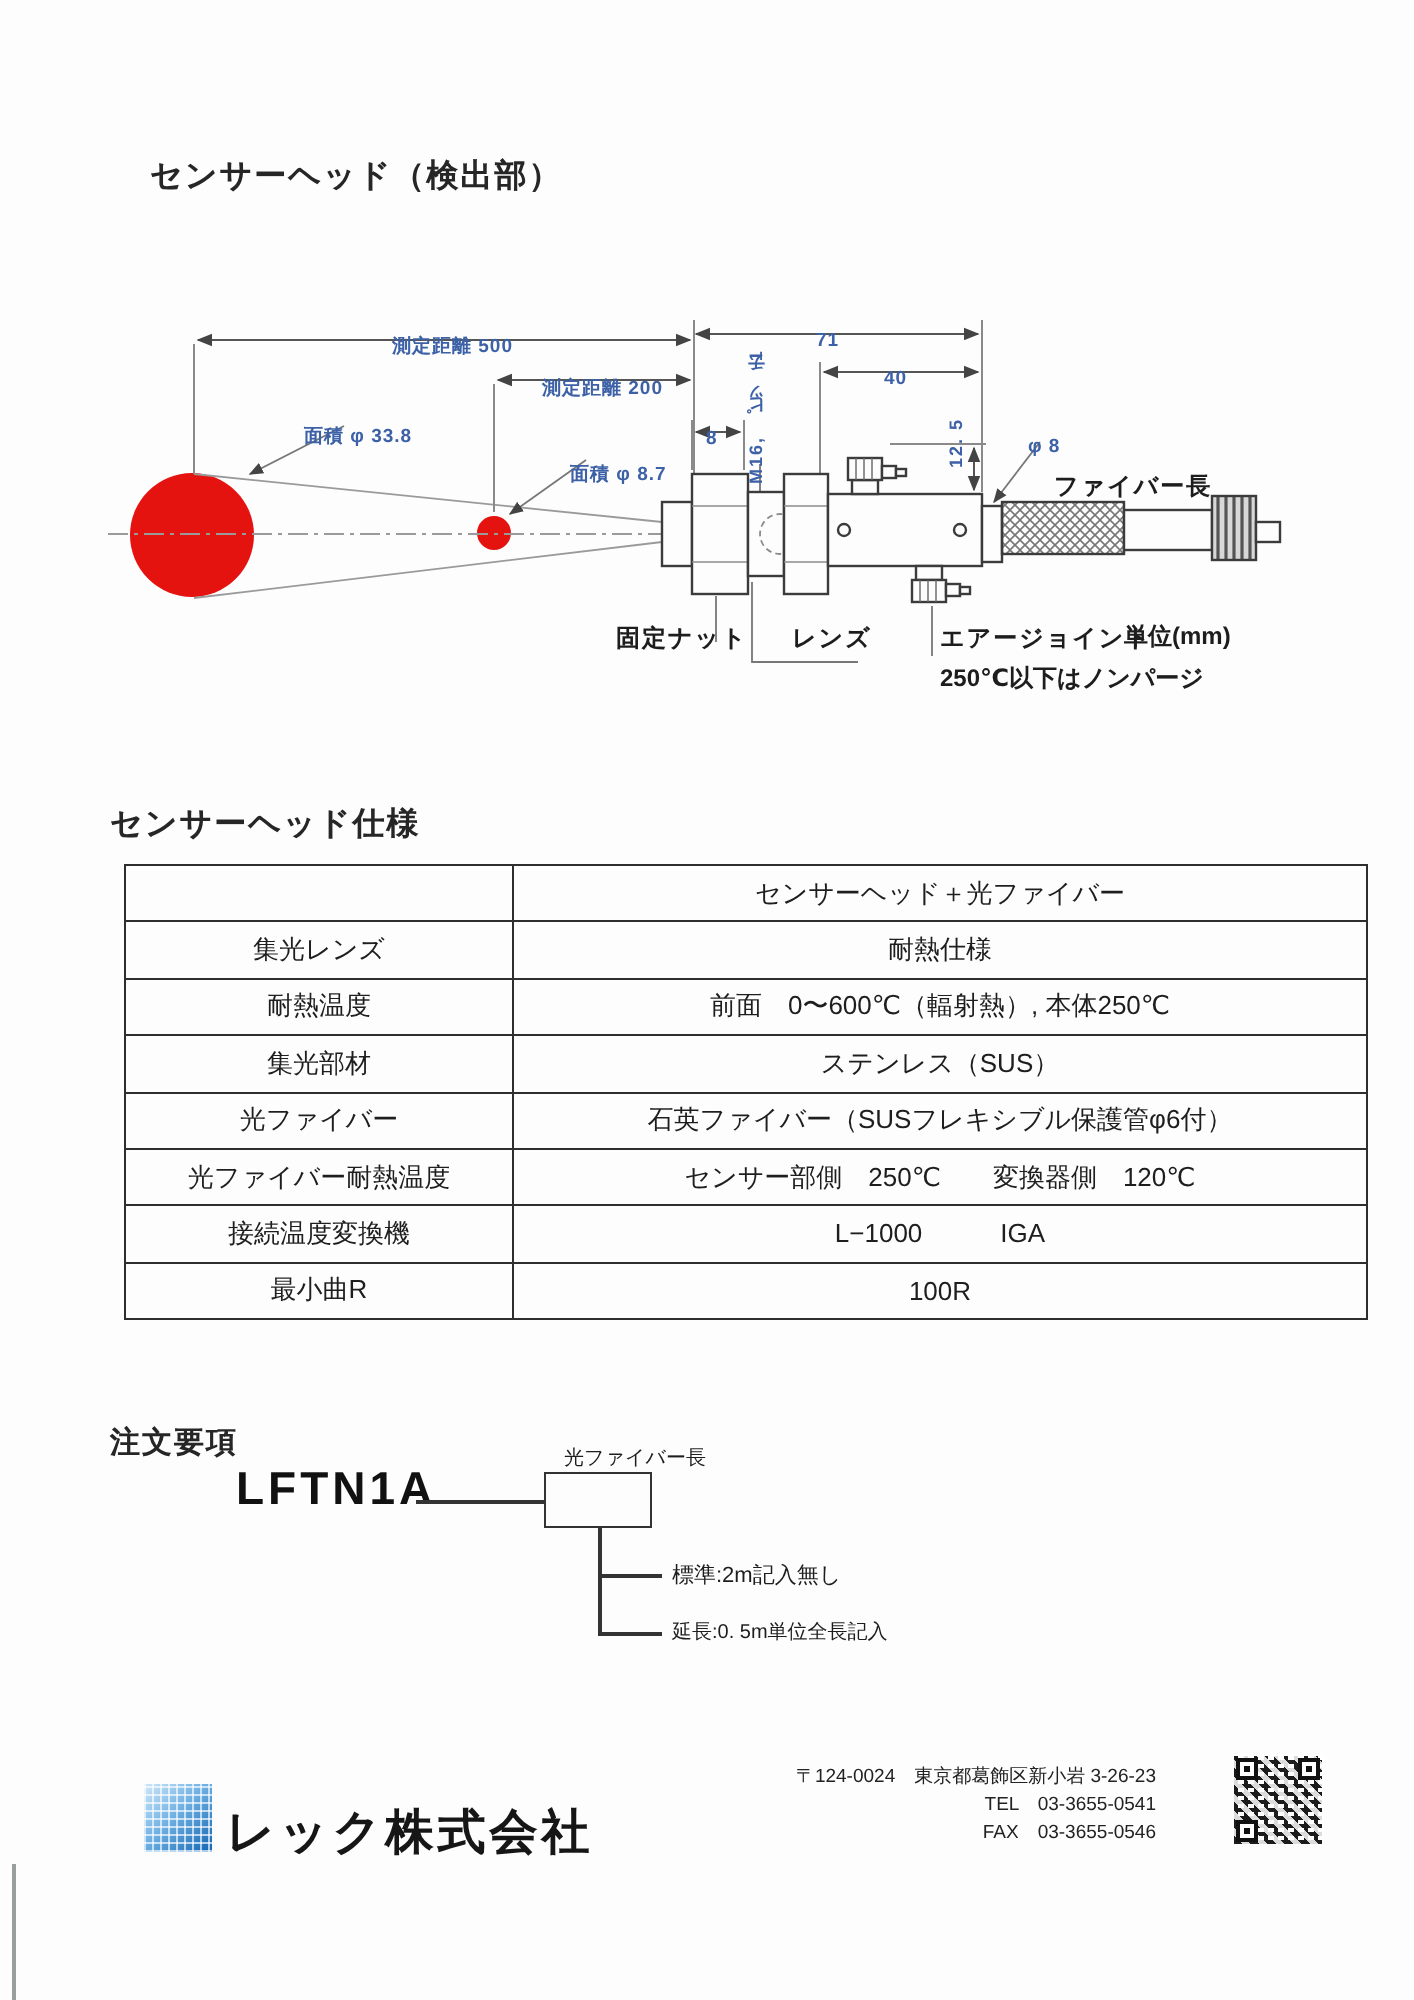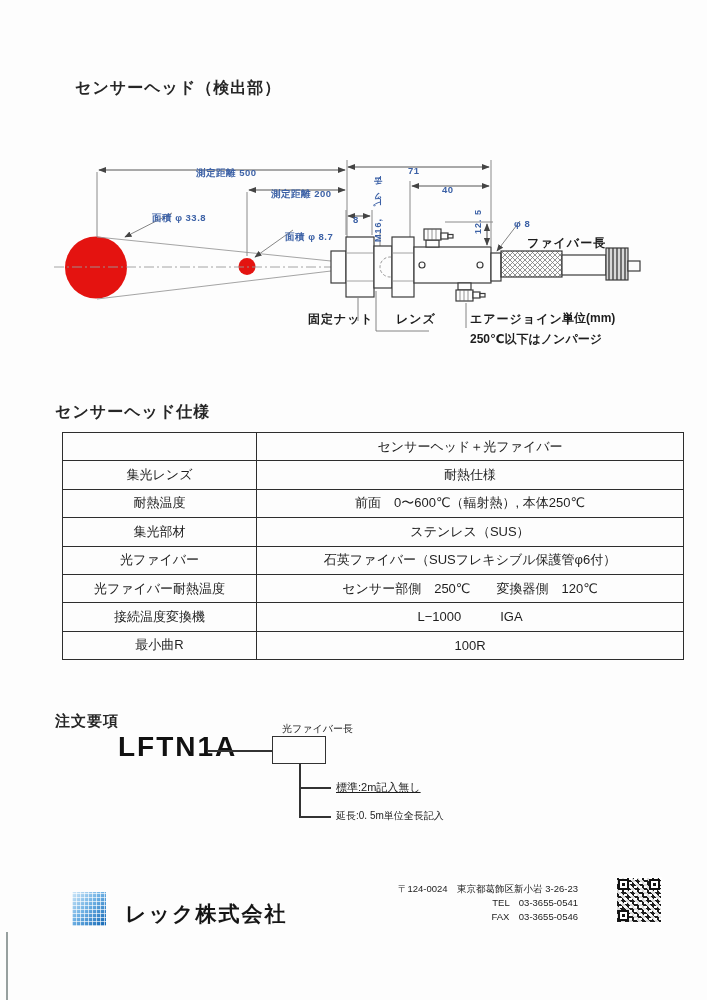--- a/index.html
+++ b/index.html
@@ -14,32 +14,32 @@
   .plabel{position:absolute;font-size:12px;font-weight:bold;color:#1d1d1d;white-space:nowrap;letter-spacing:1px;}
   .vlabel{writing-mode:vertical-rl;transform:rotate(180deg);letter-spacing:1px;}
 
   
   .spec{position:absolute;left:62px;top:432px;width:622px;border-collapse:collapse;table-layout:fixed;}
   .spec td{border:1px solid #2e2e2e;height:27.4px;text-align:center;vertical-align:middle;
            font-size:13px;color:#1e1e1e;padding:0;white-space:nowrap;overflow:hidden;}
   .spec td.c1{width:193px;}
 
   
-  .model{position:absolute;left:118px;top:731px;font-size:28px;font-weight:bold;color:#111;letter-spacing:2px;}
+  .model{position:absolute;left:118px;top:731px;font-size:23px;font-weight:bold;color:#111;letter-spacing:2px;}
   .oline{position:absolute;background:#333;}
   .obox{position:absolute;left:272px;top:736px;width:54px;height:28px;border:1.5px solid #333;background:#fdfdfd;box-sizing:border-box;}
   .olabel{position:absolute;font-size:10.5px;color:#1d1d1d;white-space:nowrap;}
 
   
   .logo{position:absolute;left:72px;top:892px;width:34px;height:34px;
         background:linear-gradient(135deg,#cfe7f8 0%,#6fb1e4 45%,#1266b4 100%);}
   .logo:after{content:"";position:absolute;inset:0;
         background-image:repeating-linear-gradient(90deg,rgba(255,255,255,.65) 0 1px,transparent 1px 4px),
                          repeating-linear-gradient(0deg,rgba(255,255,255,.65) 0 1px,transparent 1px 4px);}
-  .company{position:absolute;left:113px;top:900px;font-size:21px;font-weight:bold;color:#161616;letter-spacing:2px;white-space:nowrap;margin-left:12px;}
+  .company{position:absolute;left:113px;top:900px;font-size:24px;font-weight:bold;color:#161616;letter-spacing:2px;white-space:nowrap;}
   .addr{position:absolute;left:390px;top:882px;width:188px;text-align:right;font-size:9.5px;line-height:14px;color:#222;white-space:nowrap;}
 
   .qr{position:absolute;left:616px;top:877px;width:46px;height:46px;background:#fff;}
   .qr-noise{position:absolute;inset:1px;
         background-image:repeating-linear-gradient(45deg,transparent 0 3px,rgba(253,253,253,.85) 3px 6px),
                          repeating-linear-gradient(0deg,#1c1c1c 0 2px,transparent 2px 4px),
                          repeating-linear-gradient(90deg,#1c1c1c 0 2px,transparent 2px 5px);}
   .qr-finder{position:absolute;width:11px;height:11px;border:2px solid #111;background:#fff;box-sizing:border-box;}
   .qr-finder:after{content:"";position:absolute;left:2px;top:2px;width:3px;height:3px;background:#111;}
   .qr-tl{left:2px;top:2px}.qr-tr{right:2px;top:2px}.qr-bl{left:2px;bottom:2px}
@@ -202,21 +202,21 @@
 
   <div class="h1" style="left:55px;top:712px;font-size:15px;">注文要項</div>
 
   <div class="model">LFTN1A</div>
   <div class="oline" style="left:208px;top:750px;width:64px;height:1.5px;"></div>
   <span class="olabel" style="left:282px;top:722px;font-size:10px;">光ファイバー長</span>
   <div class="obox"></div>
   <div class="oline" style="left:299px;top:764px;width:1.5px;height:53px;"></div>
   <div class="oline" style="left:299px;top:787px;width:32px;height:1.5px;"></div>
   <div class="oline" style="left:299px;top:816px;width:32px;height:1.5px;"></div>
-  <span class="olabel" style="left:336px;top:780px;font-size:11px;text-decoration:underline;">標準:2m記入無し</span>
+  <span class="olabel" style="left:336px;top:780px;font-size:11px;">標準:2m記入無し</span>
   <span class="olabel" style="left:336px;top:809px;font-size:10px;">延長:0. 5m単位全長記入</span>
 
   <div class="logo"></div>
   <div class="company">レック株式会社</div>
   <div class="addr">
     <div>〒124-0024　東京都葛飾区新小岩 3-26-23</div>
     <div>TEL　03-3655-0541</div>
     <div>FAX　03-3655-0546</div>
   </div>
   <div class="qr">

